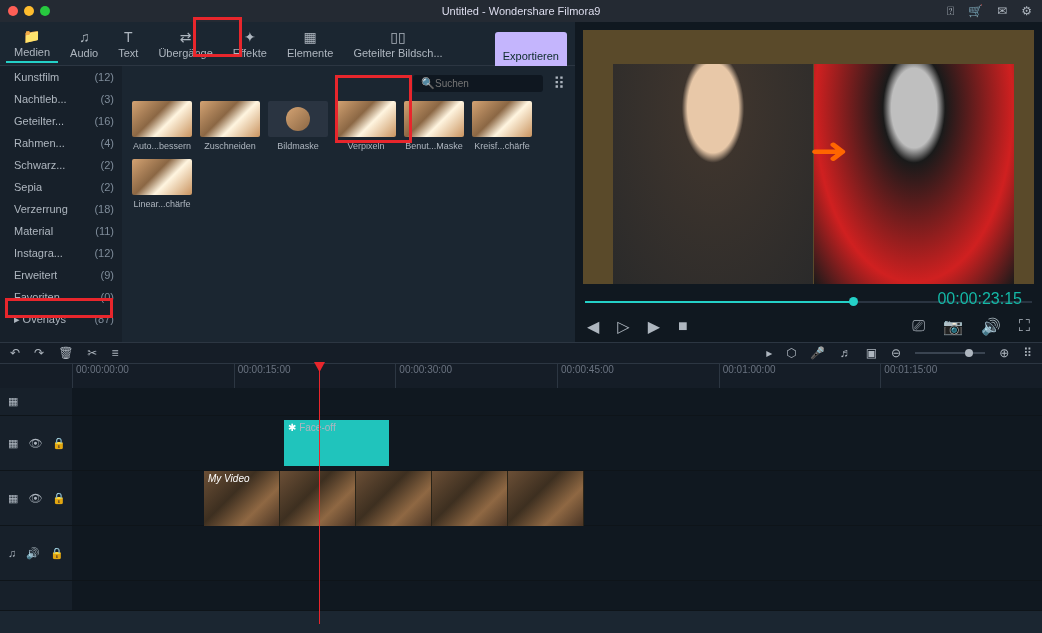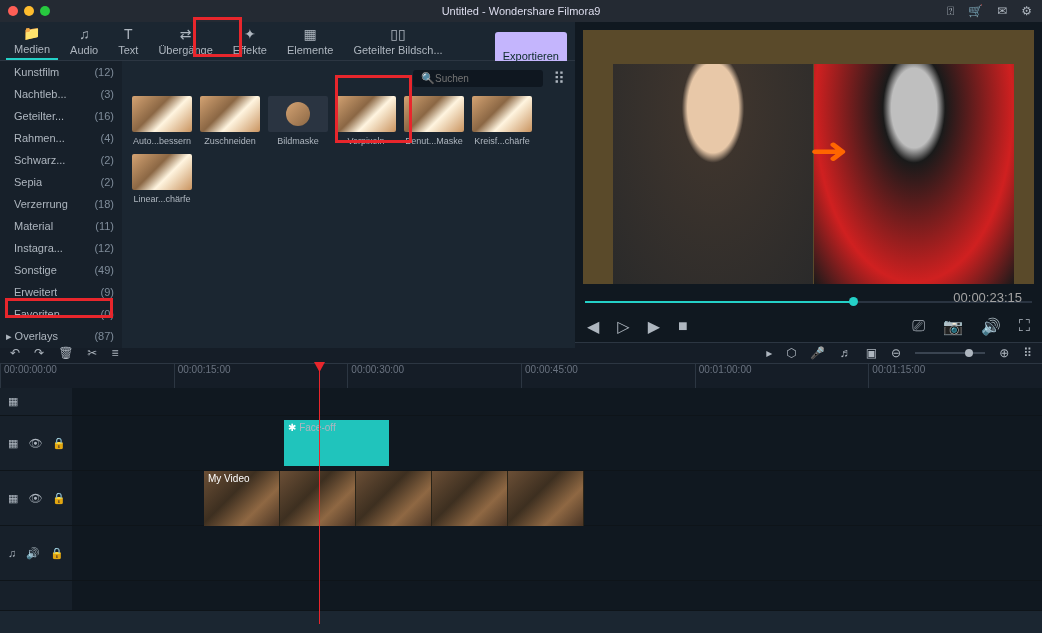--- a/index.html
+++ b/index.html
@@ -15,61 +15,61 @@
 .tabs{height:44px;display:flex;align-items:center;padding:0 6px;gap:4px;border-bottom:1px solid #2c3642;position:relative}
 .tab{display:flex;flex-direction:column;align-items:center;gap:2px;padding:3px 8px;font-size:11px;cursor:pointer}
 .tab.active{color:#24d0c7;border-bottom:2px solid #24d0c7}
 .tab .i{font-size:14px}
 .export{position:absolute;right:8px;top:10px;background:#c4b5fd;color:#0b2b29;padding:18px 8px;font-size:11px;border-radius:3px}
 .body{flex:1;display:flex}
 .sidebar{width:122px;background:#17202a;overflow:hidden;font-size:11px}
 .srow{display:flex;justify-content:space-between;padding:5px 8px 5px 14px;cursor:pointer}
 .srow .n{white-space:nowrap;overflow:hidden;text-overflow:ellipsis;max-width:70px}
 .srow .c{color:#7f8c9a}
-.srow.sec{padding-left:6px}
+.srow.sec{padding-left:14px}
 .content{flex:1;background:#1b2631;padding:8px 10px;position:relative}
 .searchbar{display:flex;justify-content:flex-end;align-items:center;gap:10px;margin-bottom:8px}
 .search{display:flex;align-items:center;background:#0f1720;border-radius:3px;padding:2px 8px;width:130px;font-size:11px}
 .search input{background:none;border:none;outline:none;color:#aeb6bf;font-size:10px;width:100%}
 .grid{display:flex;flex-wrap:wrap;gap:8px}
 .thumb{width:60px;display:flex;flex-direction:column;align-items:center;gap:4px}
 .th-img{width:60px;height:36px;background:linear-gradient(135deg,#d4a373 0%,#8b6744 40%,#fff5e0 60%,#c9935f 100%);border-radius:2px;position:relative}
 .th-img.circle{background:#2a3441}
 .th-img.circle::after{content:"";position:absolute;top:6px;left:18px;width:24px;height:24px;border-radius:50%;background:linear-gradient(135deg,#d4a373,#8b6744)}
 .th-lbl{font-size:9px;text-align:center;white-space:nowrap;overflow:hidden;text-overflow:ellipsis;width:60px}
 .preview{flex:1;display:flex;flex-direction:column;background:#101820}
 .video{flex:1;margin:8px;background:#5a4a2a;position:relative;overflow:hidden}
 .person{position:absolute;bottom:0;width:200px;height:220px}
 .p1{left:30px;background:radial-gradient(ellipse at 50% 20%,#e8c8a8 0%,#e8c8a8 18%,#3d342d 22%,#2a2a2a 100%)}
 .p2{right:20px;background:radial-gradient(ellipse at 50% 20%,#bfbfbf 0%,#bfbfbf 16%,#1a1a1a 22%,#d02020 70%,#1a1a1a 100%)}
 .arrow{position:absolute;top:100px;right:190px;color:#ff6600;font-size:36px;transform:scaleX(1.3)}
 .scrub{height:18px;position:relative;margin:0 10px}
 .scrub-line{position:absolute;top:9px;left:0;right:0;height:2px;background:#2a3441}
 .scrub-fill{position:absolute;top:9px;left:0;width:60%;height:2px;background:#24d0c7}
 .scrub-dot{position:absolute;top:5px;left:60%;width:9px;height:9px;border-radius:50%;background:#24d0c7;margin-left:-4px}
-.timecode{position:absolute;right:10px;top:-2px;font-size:13px;color:#a3a3a3}
+.timecode{position:absolute;right:10px;top:-2px;font-size:16px;color:#14b8a6}
 .pctrl{height:32px;display:flex;align-items:center;padding:0 12px;gap:18px}
 .pctrl .sp{flex:1}
 .hl{position:absolute;border:3px solid #e8262c;pointer-events:none;z-index:100}
 .tl-toolbar{height:22px;background:#151d27;border-top:1px solid #2c3642;border-bottom:1px solid #2c3642;display:flex;align-items:center;padding:0 10px;gap:14px;font-size:12px}
 .tl-toolbar .sp{flex:1}
 .slider{width:70px;height:2px;background:#3a4451;position:relative}
 .slider::after{content:"";position:absolute;right:12px;top:-3px;width:8px;height:8px;border-radius:50%;background:#aeb6bf}
 .timeline{background:#151d27}
-.ruler{height:24px;display:flex;position:relative;}
+.ruler{height:24px;display:flex;position:relative;padding-left:72px}
 .tick{flex:1;font-size:10px;color:#6a7380;position:relative;border-left:1px solid #2c3642;padding-left:3px}
 .playhead{position:absolute;top:0;left:319px;width:1px;height:260px;background:#e8262c;z-index:50}
 .playhead::before{content:"";position:absolute;top:-2px;left:-5px;width:11px;height:10px;background:#e8262c;clip-path:polygon(0 0,100% 0,50% 100%)}
 .track{height:55px;display:flex;border-bottom:1px solid #0e1419}
 .thead{width:72px;background:#17202a;display:flex;align-items:center;gap:10px;padding:0 8px;font-size:11px}
 .tbody{flex:1;position:relative;background:#101820}
 .clip-fx{position:absolute;top:4px;left:212px;width:105px;height:46px;background:#20c4bc;color:#fff;font-size:10px;padding:2px 4px}
 .clip-vid{position:absolute;top:0;left:132px;width:380px;height:55px;display:flex}
 .frame{flex:1;background:linear-gradient(135deg,#6b4f36 0%,#3d2f20 40%,#8f6843 70%,#4a3525 100%);border-right:1px solid #2a2418}
-.clip-label{position:absolute;top:2px;left:136px;font-size:10px;color:#fff;z-index:10}
+.clip-label{position:absolute;top:2px;left:136px;font-size:10px;color:#fff;font-style:italic;z-index:10}
 </style>
 </head>
 <body>
 
 <div class="titlebar">
   <div class="traffic">
     <div class="dot r"></div>
     <div class="dot y"></div>
     <div class="dot g"></div>
   </div>
@@ -145,24 +145,20 @@
             <span class="n">Verzerrung</span>
             <span class="c">(18)</span>
           </div>
         <div class="srow">
             <span class="n">Material</span>
             <span class="c">(11)</span>
           </div>
         <div class="srow">
             <span class="n">Instagra...</span>
             <span class="c">(12)</span>
-          </div>
-        <div class="srow">
-            <span class="n">Sonstige</span>
-            <span class="c">(49)</span>
           </div>
         <div class="srow">
             <span class="n">Erweitert</span>
             <span class="c">(9)</span>
           </div>
         <div class="srow">
             <span class="n">Favoriten</span>
             <span class="c">(0)</span>
           </div>
         <div class="srow sec">

